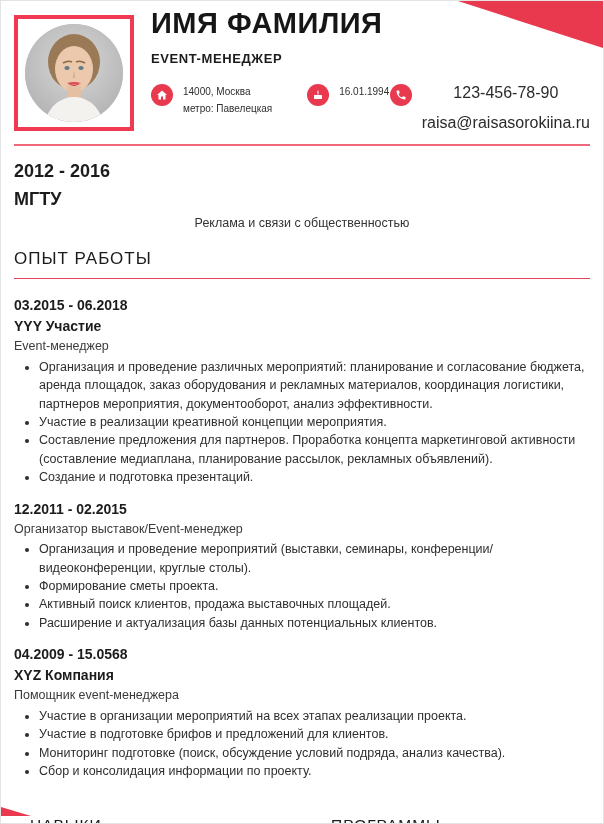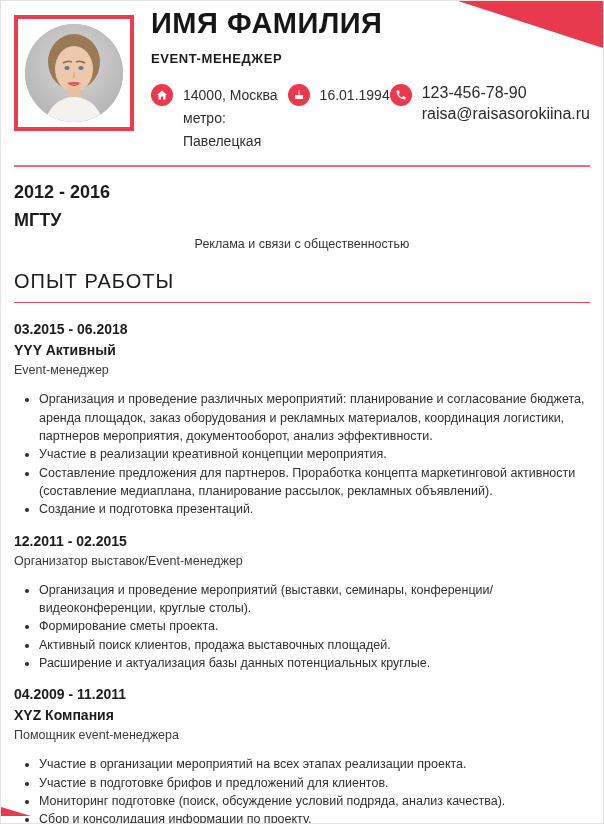--- a/index.html
+++ b/index.html
@@ -24,42 +24,42 @@
     border:4px solid #ee3a52;background:#fff;display:flex;align-items:center;justify-content:center;}
   .photo-circle{width:98px;height:98px;border-radius:50%;overflow:hidden;background:#c9c9c9;}
   .header-main{margin-left:137px;}
   .name{font-size:29px;font-weight:bold;letter-spacing:.5px;color:#161616;margin:2px 0 0 0;}
   .job-title{font-size:13px;font-weight:bold;letter-spacing:.6px;color:#1c1c1c;margin-top:11px;}
   .contact-row{display:flex;margin-top:18px;align-items:flex-start;}
   .contact-block{display:flex;align-items:flex-start;}
   .c-icon{flex:0 0 auto;width:22px;height:22px;border-radius:50%;display:flex;
     align-items:center;justify-content:center;margin-right:10px;}
   .c-icon svg{display:block;}
-  .c-text{font-size:14px;line-height:1.65;color:#2e2e2e;}
+  .c-text{font-size:10px;line-height:1.65;color:#2e2e2e;}
   .cb-address{width:212px;}
-  .cb-birth{width:112px;justify-content:flex-end;}
+  .cb-birth{width:112px;}
   .cb-phone{flex:1;}
   .phone-email{flex:1;text-align:right;}
-  .email-line{margin-top:3px;}
+  .email-line{margin-top:12px;}
   
   .header-divider{border:none;border-top:2px solid #f0697b;margin:12px 13px 0 13px;}
   
   .education{padding:12px 13px 0 13px;font-size:12.5px;line-height:1.55;}
   .edu-years,.edu-school{font-weight:bold;font-size:18px;color:#1c1c1c;}
   .edu-degree{color:#333;text-align:center;}
   
   .section-head{padding:16px 13px 0 13px;}
-  .section-title{font-size:20px;letter-spacing:1px;color:#1b1b1b;margin:0 0 9px 0;font-weight:normal;}
+  .section-title{font-size:17px;letter-spacing:1px;color:#1b1b1b;margin:0 0 9px 0;font-weight:normal;}
   .section-rule{border:none;border-top:1.5px solid #e84357;margin:0;}
   
   .jobs{padding:4px 13px 0 13px;}
   .job{margin-top:12px;}
   .job-dates,.job-company{font-weight:bold;font-size:14px;color:#1c1c1c;line-height:1.5;}
   .job-role{font-size:12.5px;color:#3a3a3a;line-height:1.5;}
-  .job ul{margin:10px 0 0 0;padding-left:25px;}
+  .job ul{margin:2px 0 0 0;padding-left:25px;}
   .job li{font-size:12.5px;line-height:1.47;color:#2e2e2e;margin:0;}
   
   .bottom{display:grid;grid-template-columns:1fr 1fr;column-gap:26px;padding:20px 13px 0 13px;}
   .col-head{font-size:15.5px;letter-spacing:1px;color:#1b1b1b;margin:16px;font-weight:normal;
     padding-bottom:9px;border-bottom:2px solid #eab308;}
 </style>
 </head>
 <body>
 
 <div class="page">
@@ -129,21 +129,21 @@
           <span class="c-text">16.01.1994</span>
         </div>
 
         <div class="contact-block cb-phone">
           <span class="c-icon" style="background: rgb(232, 57, 79);">
             <svg width="12" height="12" viewBox="0 0 24 24" fill="#fff">
                 <path d="M6.8 10.6c1.5 2.9 3.7 5.1 6.6 6.6l2.2-2.2c.3-.3.7-.4 1-.3 1.1.4 2.3.6 3.5.6.6 0 1 .4 1 1v3.6c0 .6-.4 1-1 1C10.9 20.9 3.1 13.1 3.1 4c0-.6.4-1 1-1h3.6c.6 0 1 .4 1 1 0 1.2.2 2.4.6 3.5.1.3 0 .7-.3 1z"></path>
               </svg>
           </span>
           <span class="phone-email">
-            <span style="display:block;text-align:left;">123-456-78-90</span>
+            <span style="display:block;text-align:center;">123-456-78-90</span>
             <span class="email-line" style="display:block;">raisa@raisasorokiina.ru</span>
           </span>
         </div>
       </div>
     </div>
   </div>
 
   <hr class="header-divider">
 
   <div class="education">
@@ -153,43 +153,43 @@
   </div>
 
   <div class="section-head">
     <h2 class="section-title">ОПЫТ РАБОТЫ</h2>
     <hr class="section-rule">
   </div>
 
   <div class="jobs">
     <div class="job">
       <div class="job-dates">03.2015 - 06.2018</div>
-      <div class="job-company">YYY Активный</div>
+      <div class="job-company">YYY Участие</div>
       <div class="job-role">Event-менеджер</div>
       <ul>
           <li>Организация и проведение различных мероприятий: планирование и согласование бюджета, аренда площадок, заказ оборудования и рекламных материалов, координация логистики, партнеров мероприятия, документооборот, анализ эффективности.</li>
           <li>Участие в реализации креативной концепции мероприятия.</li>
           <li>Составление предложения для партнеров. Проработка концепта маркетинговой активности (составление медиаплана, планирование рассылок, рекламных объявлений).</li>
           <li>Создание и подготовка презентаций.</li>
         </ul>
     </div>
 
     <div class="job">
       <div class="job-dates">12.2011 - 02.2015</div>
       <div class="job-role">Организатор выставок/Event-менеджер</div>
       <ul>
           <li>Организация и проведение мероприятий (выставки, семинары, конференции/видеоконференции, круглые столы).</li>
           <li>Формирование сметы проекта.</li>
           <li>Активный поиск клиентов, продажа выставочных площадей.</li>
-          <li>Расширение и актуализация базы данных потенциальных круглые.</li>
+          <li>Расширение и актуализация базы данных потенциальных клиентов.</li>
         </ul>
     </div>
 
     <div class="job">
-      <div class="job-dates">04.2009 - 11.2011</div>
+      <div class="job-dates">04.2009 - 15.0568</div>
       <div class="job-company">XYZ Компания</div>
       <div class="job-role">Помощник event-менеджера</div>
       <ul>
           <li>Участие в организации мероприятий на всех этапах реализации проекта.</li>
           <li>Участие в подготовке брифов и предложений для клиентов.</li>
           <li>Мониторинг подготовке (поиск, обсуждение условий подряда, анализ качества).</li>
           <li>Сбор и консолидация информации по проекту.</li>
         </ul>
     </div>
   </div>

